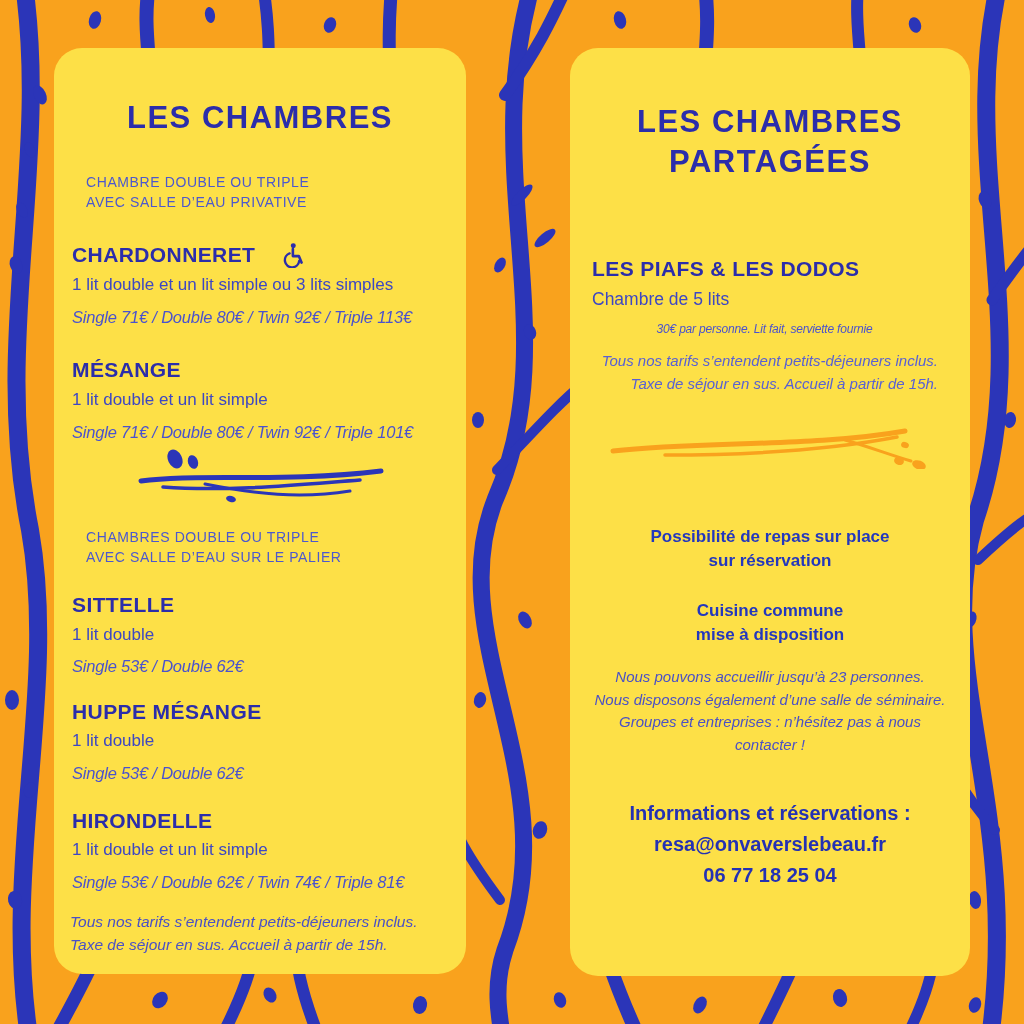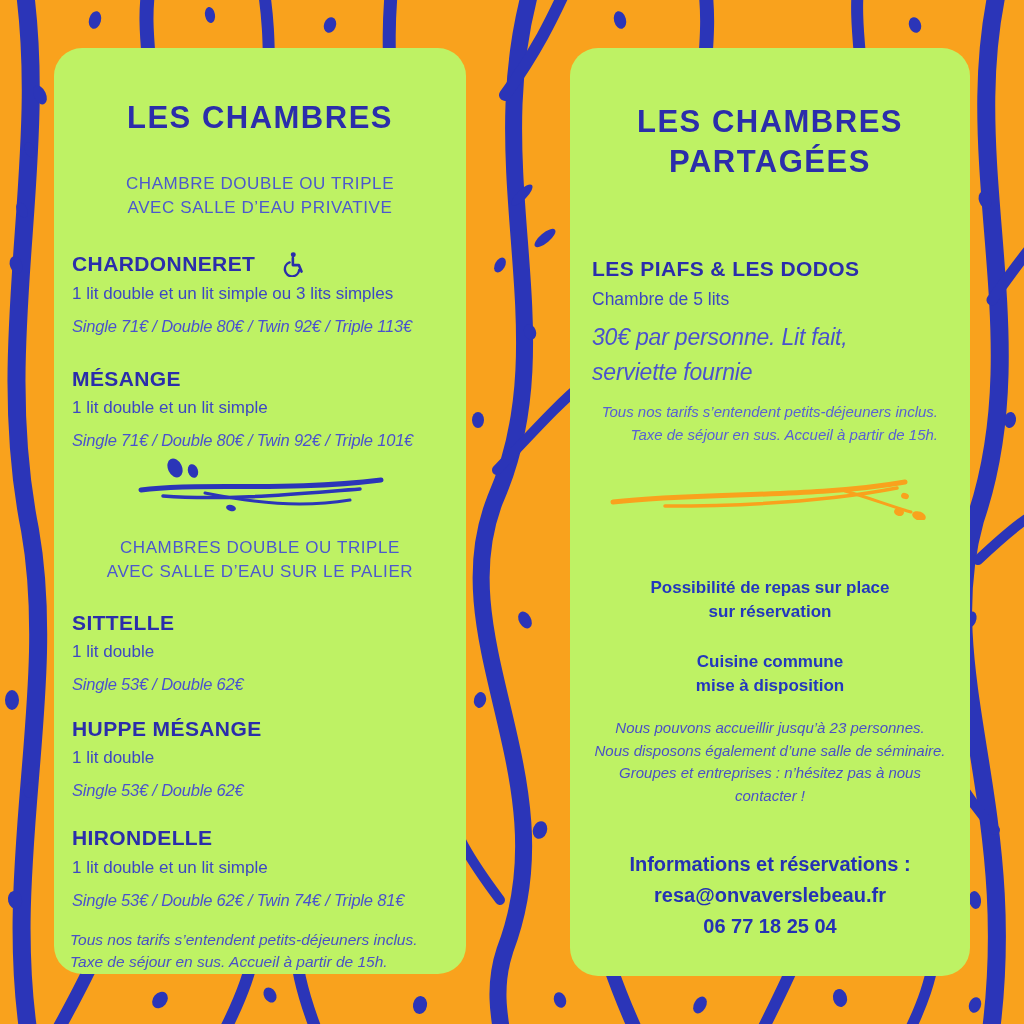--- a/index.html
+++ b/index.html
@@ -1,25 +1,25 @@
 <!DOCTYPE html>
 <html><head>
 <meta charset="utf-8">
 <style>
   html,body{margin:0;padding:0;background:#F9A21D;}
   .stage{position:relative;width:1024px;height:1024px;overflow:hidden;
          font-family:"Liberation Sans", sans-serif;}
   .bg{position:absolute;inset:0;}
-  .card{position:absolute;top:48px;background:#bef264;border-radius:28px;box-sizing:border-box;}
+  .card{position:absolute;top:48px;background:#fde047;border-radius:28px;box-sizing:border-box;}
   .card-left{left:54px;width:412px;height:926px;padding:50px 16px 0 16px;}
   .card-right{left:570px;width:400px;height:928px;padding:54px 20px 0 20px;}
 
   .title{font-size:31px;font-weight:800;color:#2B2DAB;text-align:center;
          letter-spacing:1.5px;line-height:1.28;margin:0;}
-  .sectionhead{font-size:17px;color:#4C58CE;text-align:center;letter-spacing:0.6px;
+  .sectionhead{font-size:14px;color:#4C58CE;text-align:left;letter-spacing:0.6px;
                line-height:1.45;margin:16px;}
   .sub1{margin-top:34px;}
   .sub2{margin-top:24px;}
 
   .room{margin:0 0 0 2px;text-align:left;}
   .room-name{font-size:21px;font-weight:800;color:#2B2DAB;letter-spacing:0.4px;
              line-height:1.15;display:flex;align-items:center;gap:24px;}
   .room-beds{font-size:17px;color:#3D47C4;margin-top:6px;line-height:1.35;white-space:nowrap;}
   .room-prices{font-size:16.5px;font-style:italic;color:#4A52CE;margin-top:9px;
                letter-spacing:-0.2px;line-height:1.35;white-space:nowrap;}
@@ -30,22 +30,22 @@
   .rm5{margin-top:25px;}
 
   .divider{display:block;margin:6px auto 0 auto;}
   .divider-right{display:block;margin:20px auto 0 auto;}
 
   .footnote{font-size:15.5px;font-style:italic;color:#4A50C6;line-height:1.45;
             margin-top:18px;text-align:left;}
 
   .shared-room{margin-top:76px;}
   .shared-beds{font-size:17.5px;color:#3D47C4;margin-top:7px;line-height:1.35;}
-  .shared-prices{font-size:23px;font-style:italic;color:#4A52CE;margin-top:8px;
-                 line-height:1.5;max-width:345px;}
+  .shared-prices{font-size:12px;font-style:italic;color:#4A52CE;margin-top:8px;
+                 line-height:1.5;max-width:345px;text-align:center;}
   .note-right{font-size:15px;font-style:italic;color:#5860D4;line-height:1.5;
               margin-top:12px;max-width:348px;text-align:right;}
 
   .emph{font-size:17px;font-weight:800;color:#2337BE;text-align:center;
         line-height:1.4;margin:0;}
   .emph-meals{margin-top:56px;}
   .emph-kitchen{margin-top:26px;}
   .capacity{font-size:15px;font-style:italic;color:#4A50C6;text-align:center;
             line-height:1.5;margin-top:20px;}
   .capacity span{display:block;}

